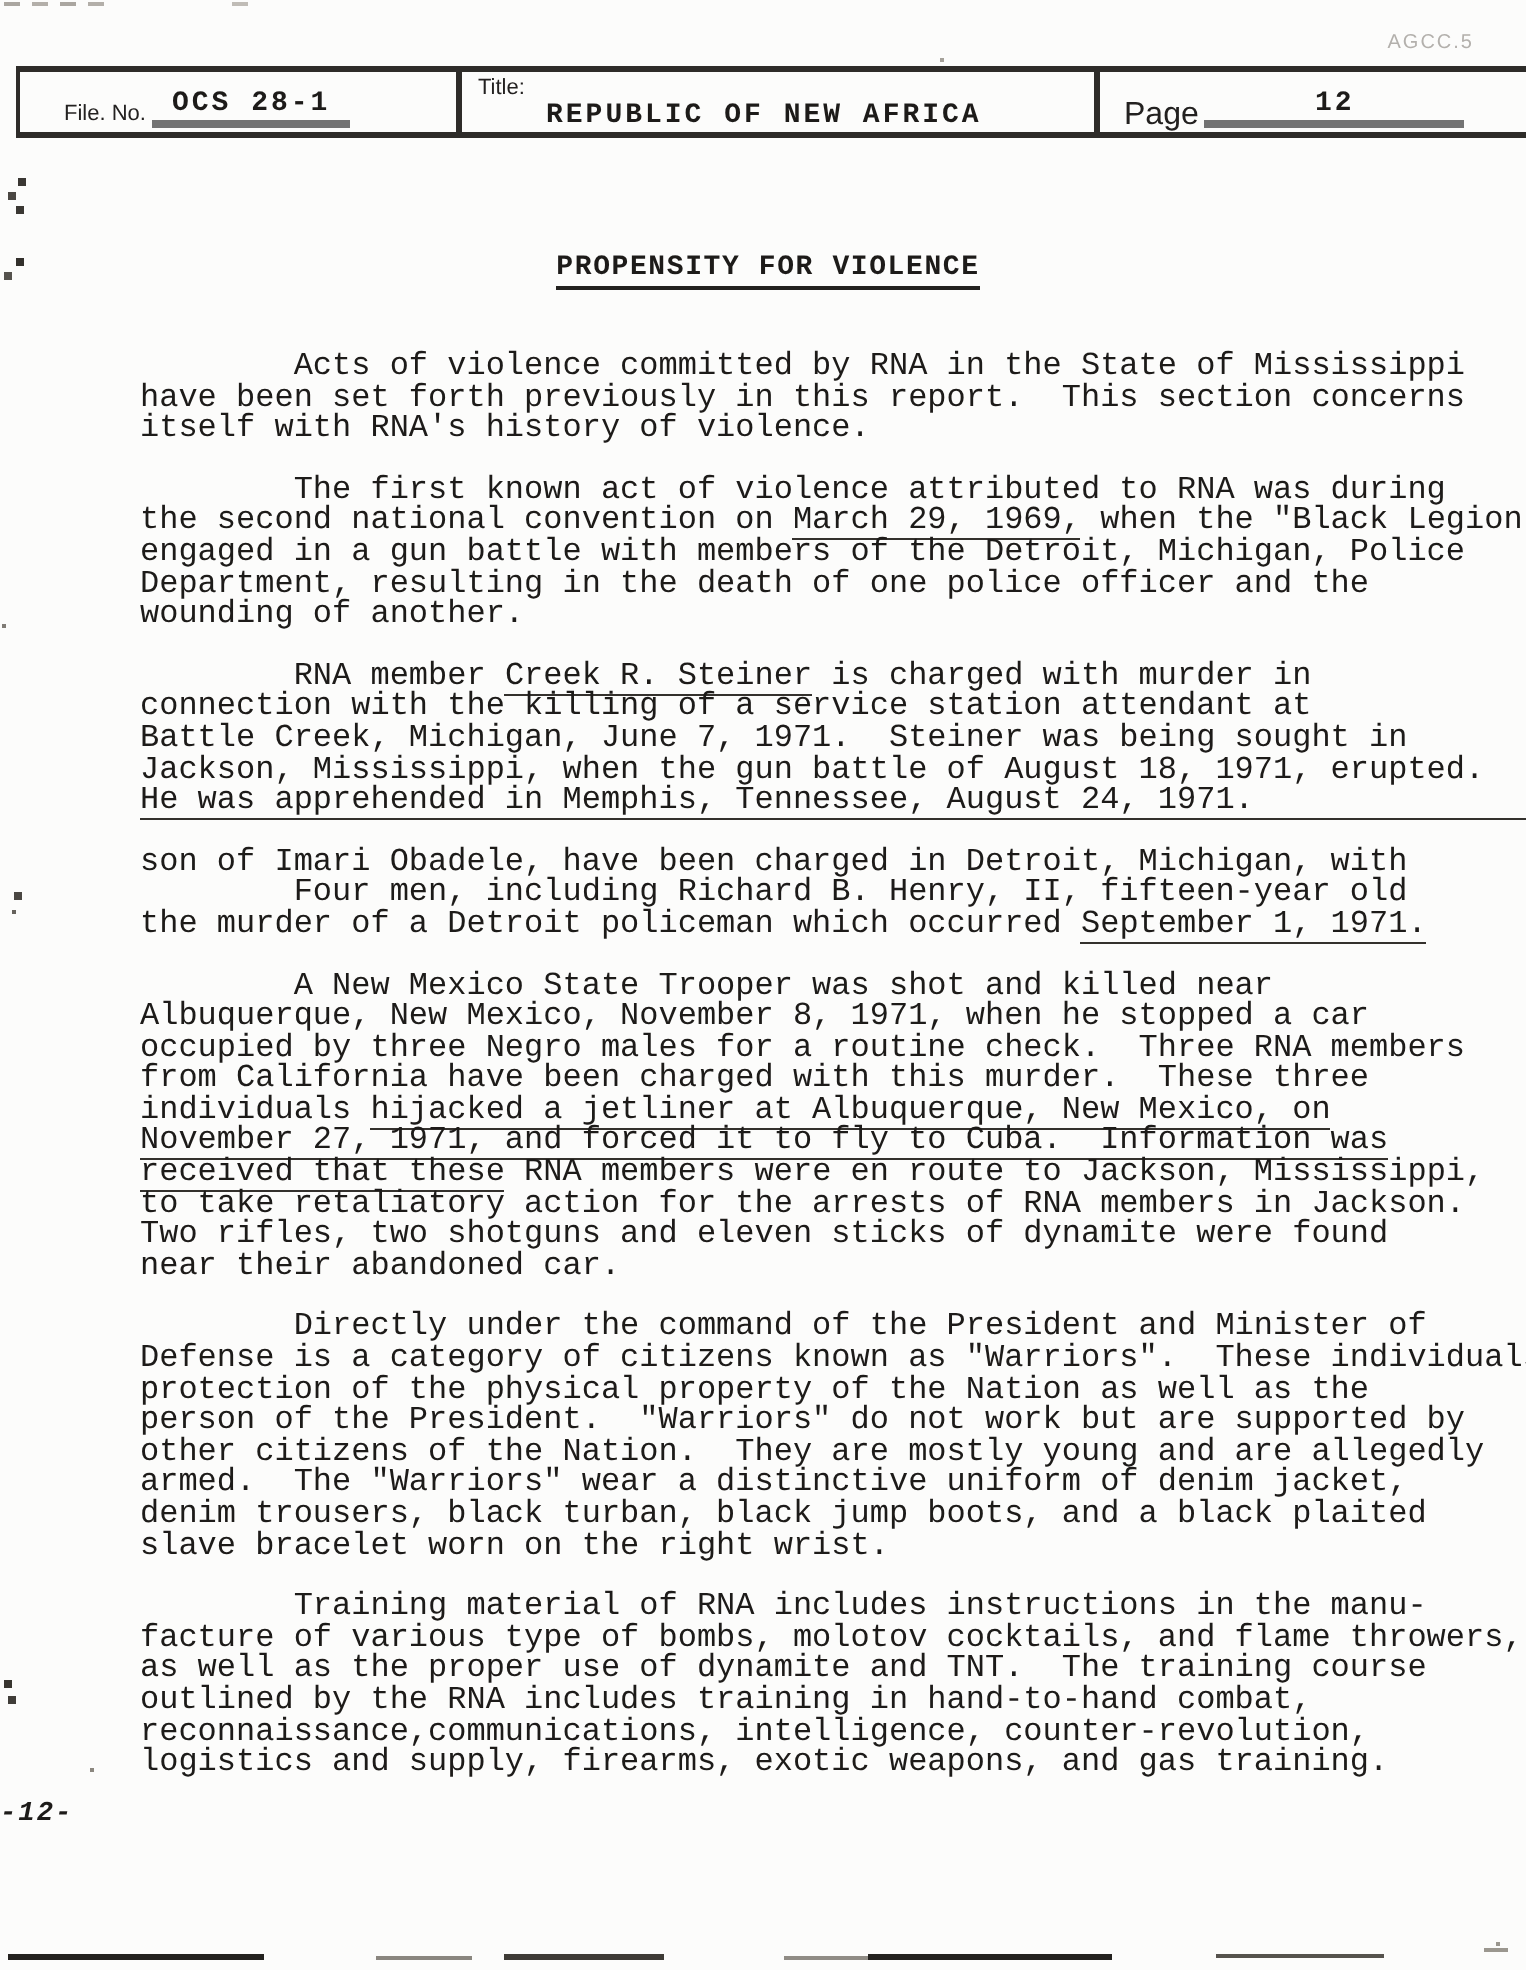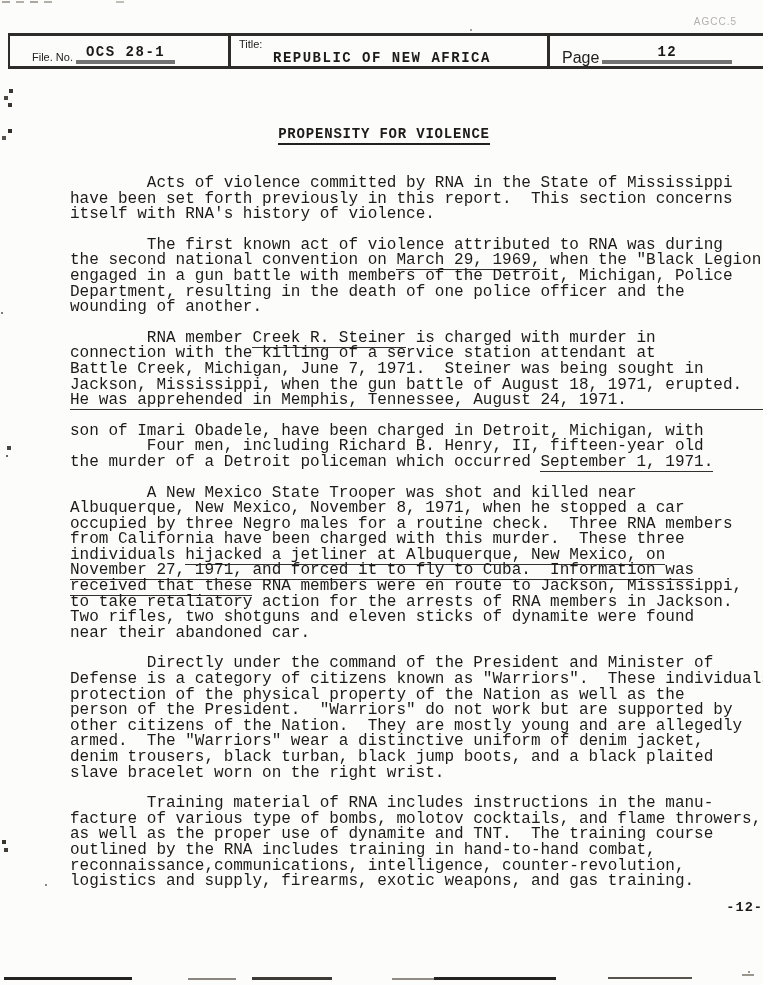--- a/index.html
+++ b/index.html
@@ -47,22 +47,22 @@
   .doc-heading{
     font-size:14px;font-weight:bold;letter-spacing:0.8px;
     width:max-content;margin:16px auto;border-bottom:2px solid #23211f;
     padding-bottom:1px;
   }
   .para{margin-top:15px;font-size:16px;line-height:15.6px;}
   .para.first{margin-top:31px;}
   .line{white-space:pre;}
   .pen-underline{border-bottom:1.8px solid #34312d;}
   .footer-num{
-    position:absolute;top:900px;left:0;width:763px;text-align:right;
-    font-size:13.6px;letter-spacing:1px;font-weight:bold;
+    position:absolute;top:900px;left:0;width:763px;text-align:left;
+    font-size:13.6px;letter-spacing:1px;font-weight:bold;font-style:italic;
   }
   
   .noise{position:absolute;pointer-events:none;}
   .specks{
     top:0;left:0;width:2px;height:2px;background:transparent;
     box-shadow:
       10px 90px 0 1px #3a3733, 5px 97px 0 1px #4a4742, 9px 104px 0 1px #3a3733,
       9px 130px 0 1px #33302c, 3px 137px 0 1px #55524d, 1px 312px 0 0 #807c76,
       8px 447px 0 1px #4a4742, 6px 455px 0 0 #66625c, 3px 841px 0 1px #38352f,
       5px 849px 0 1px #403d38, 45px 884px 0 0 #8b877f, 748px 971px 0 0 #9b978f,

